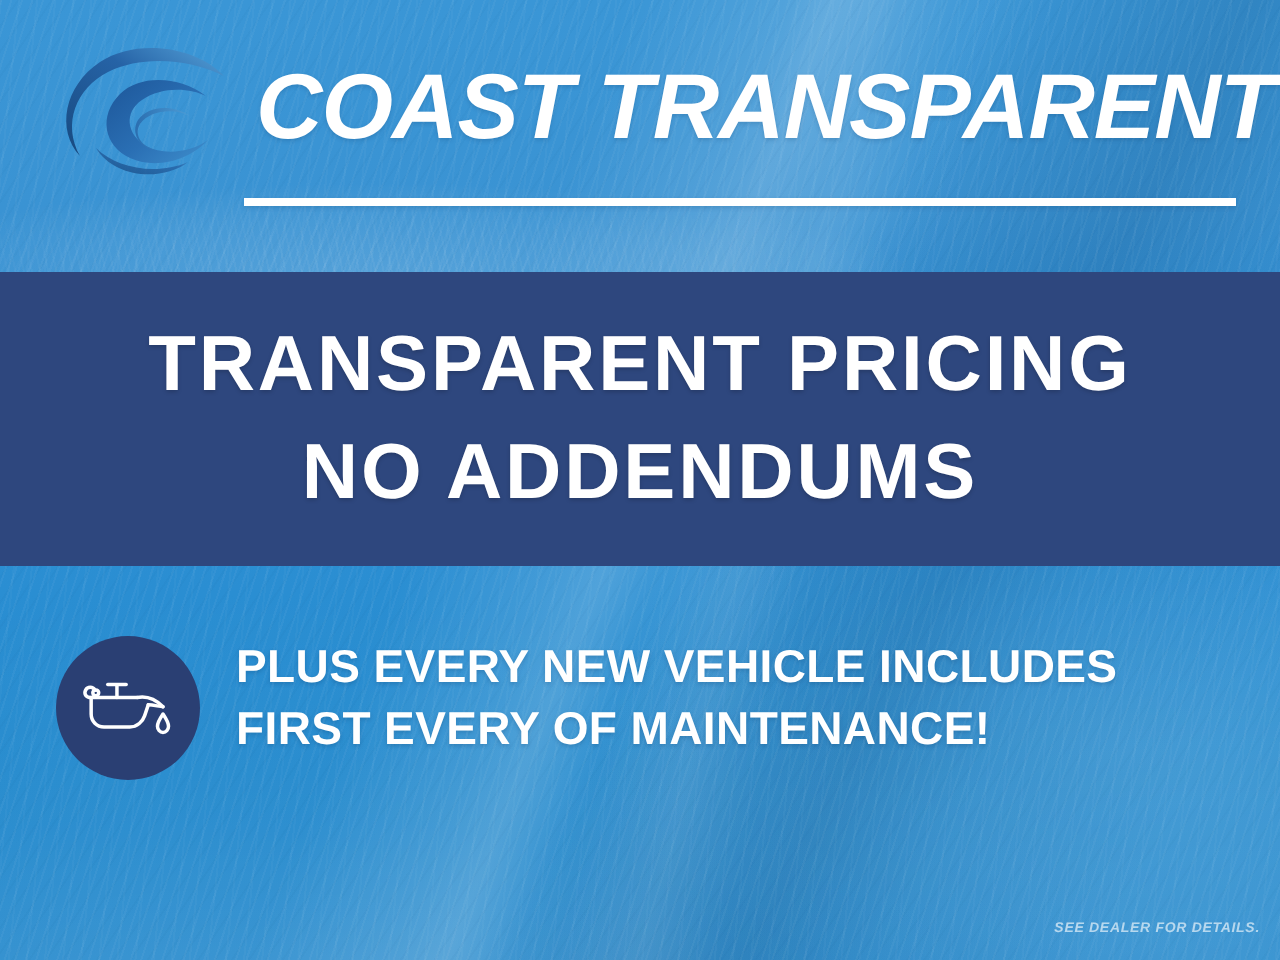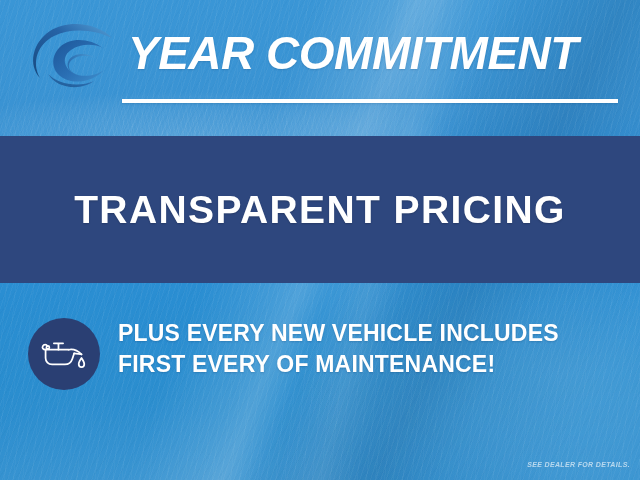--- a/index.html
+++ b/index.html
@@ -234,27 +234,28 @@
 
         <path d="M79 30 C66 20 46 19 36 29 C25 40 28 55 41 61 C54 67 71 62 80 52
                  C72 58 58 60 49 55 C39 49 38 38 47 32 C57 25 71 26 79 30 Z" fill="url(#lg1)"></path>
 
         <path d="M71 40 C62 34 50 35 45 42 C41 49 46 56 54 57 C46 55 43 49 46 44 C51 37 63 36 71 40 Z" fill="url(#lg3)" opacity="0.95"></path>
 
         <path d="M24 56 C34 66 54 70 70 63 C57 73 33 71 24 56 Z" fill="url(#lg2)" opacity="0.8"></path>
       </svg>
     </div>
 
-    <div class="brand-title">YEAR COMMITMENT</div>
+    <div class="brand-title">COAST TRANSPARENT</div>
 
     <div class="rule"></div>
   </div>
 
   <div class="navy-band">
     <div class="navy-line">TRANSPARENT PRICING</div>
+    <div class="navy-line">NO ADDENDUMS</div>
   </div>
 
   <div class="promo">
 
     <div class="oil-badge">
       <span>
         <svg viewBox="0 0 52 38" width="48" height="35" aria-hidden="true">
           <g fill="none" stroke="#ffffff" stroke-width="1.9" stroke-linecap="round" stroke-linejoin="round">
 
             <path d="M6 16 L6 25 C6 29 9 32 13 32 L27 32 C31 32 34 29 35 26 L37 20"></path>

